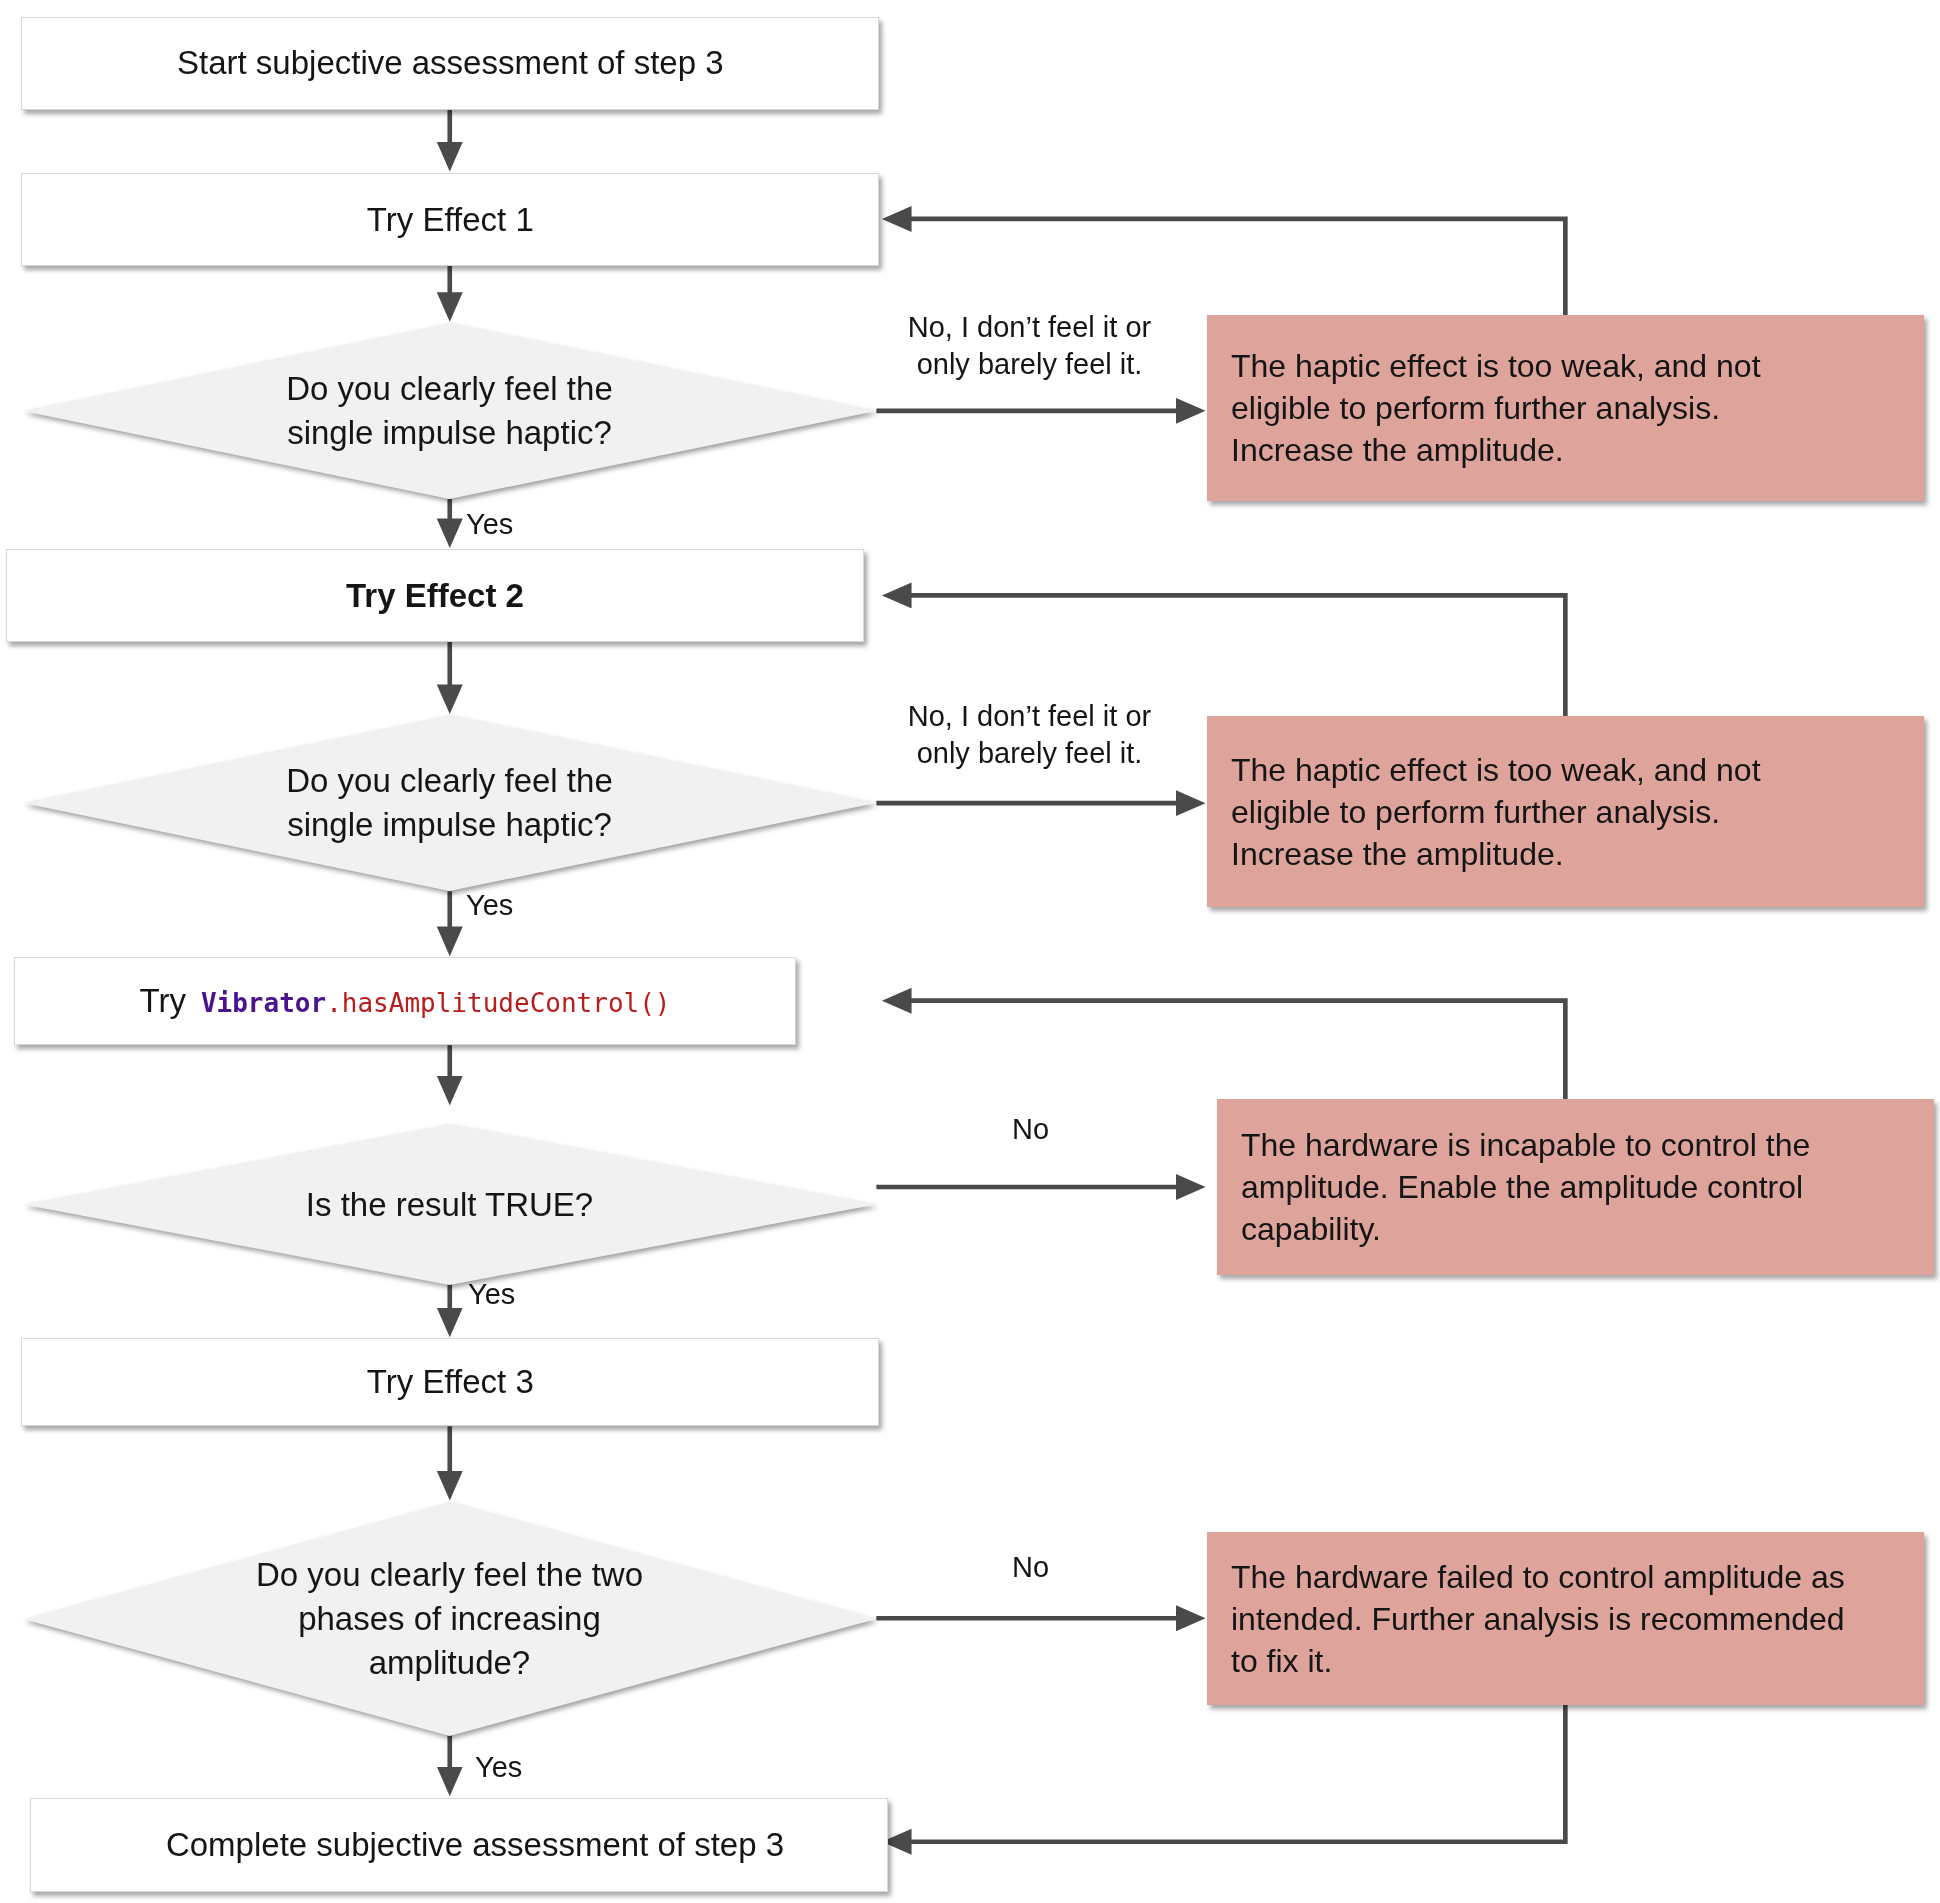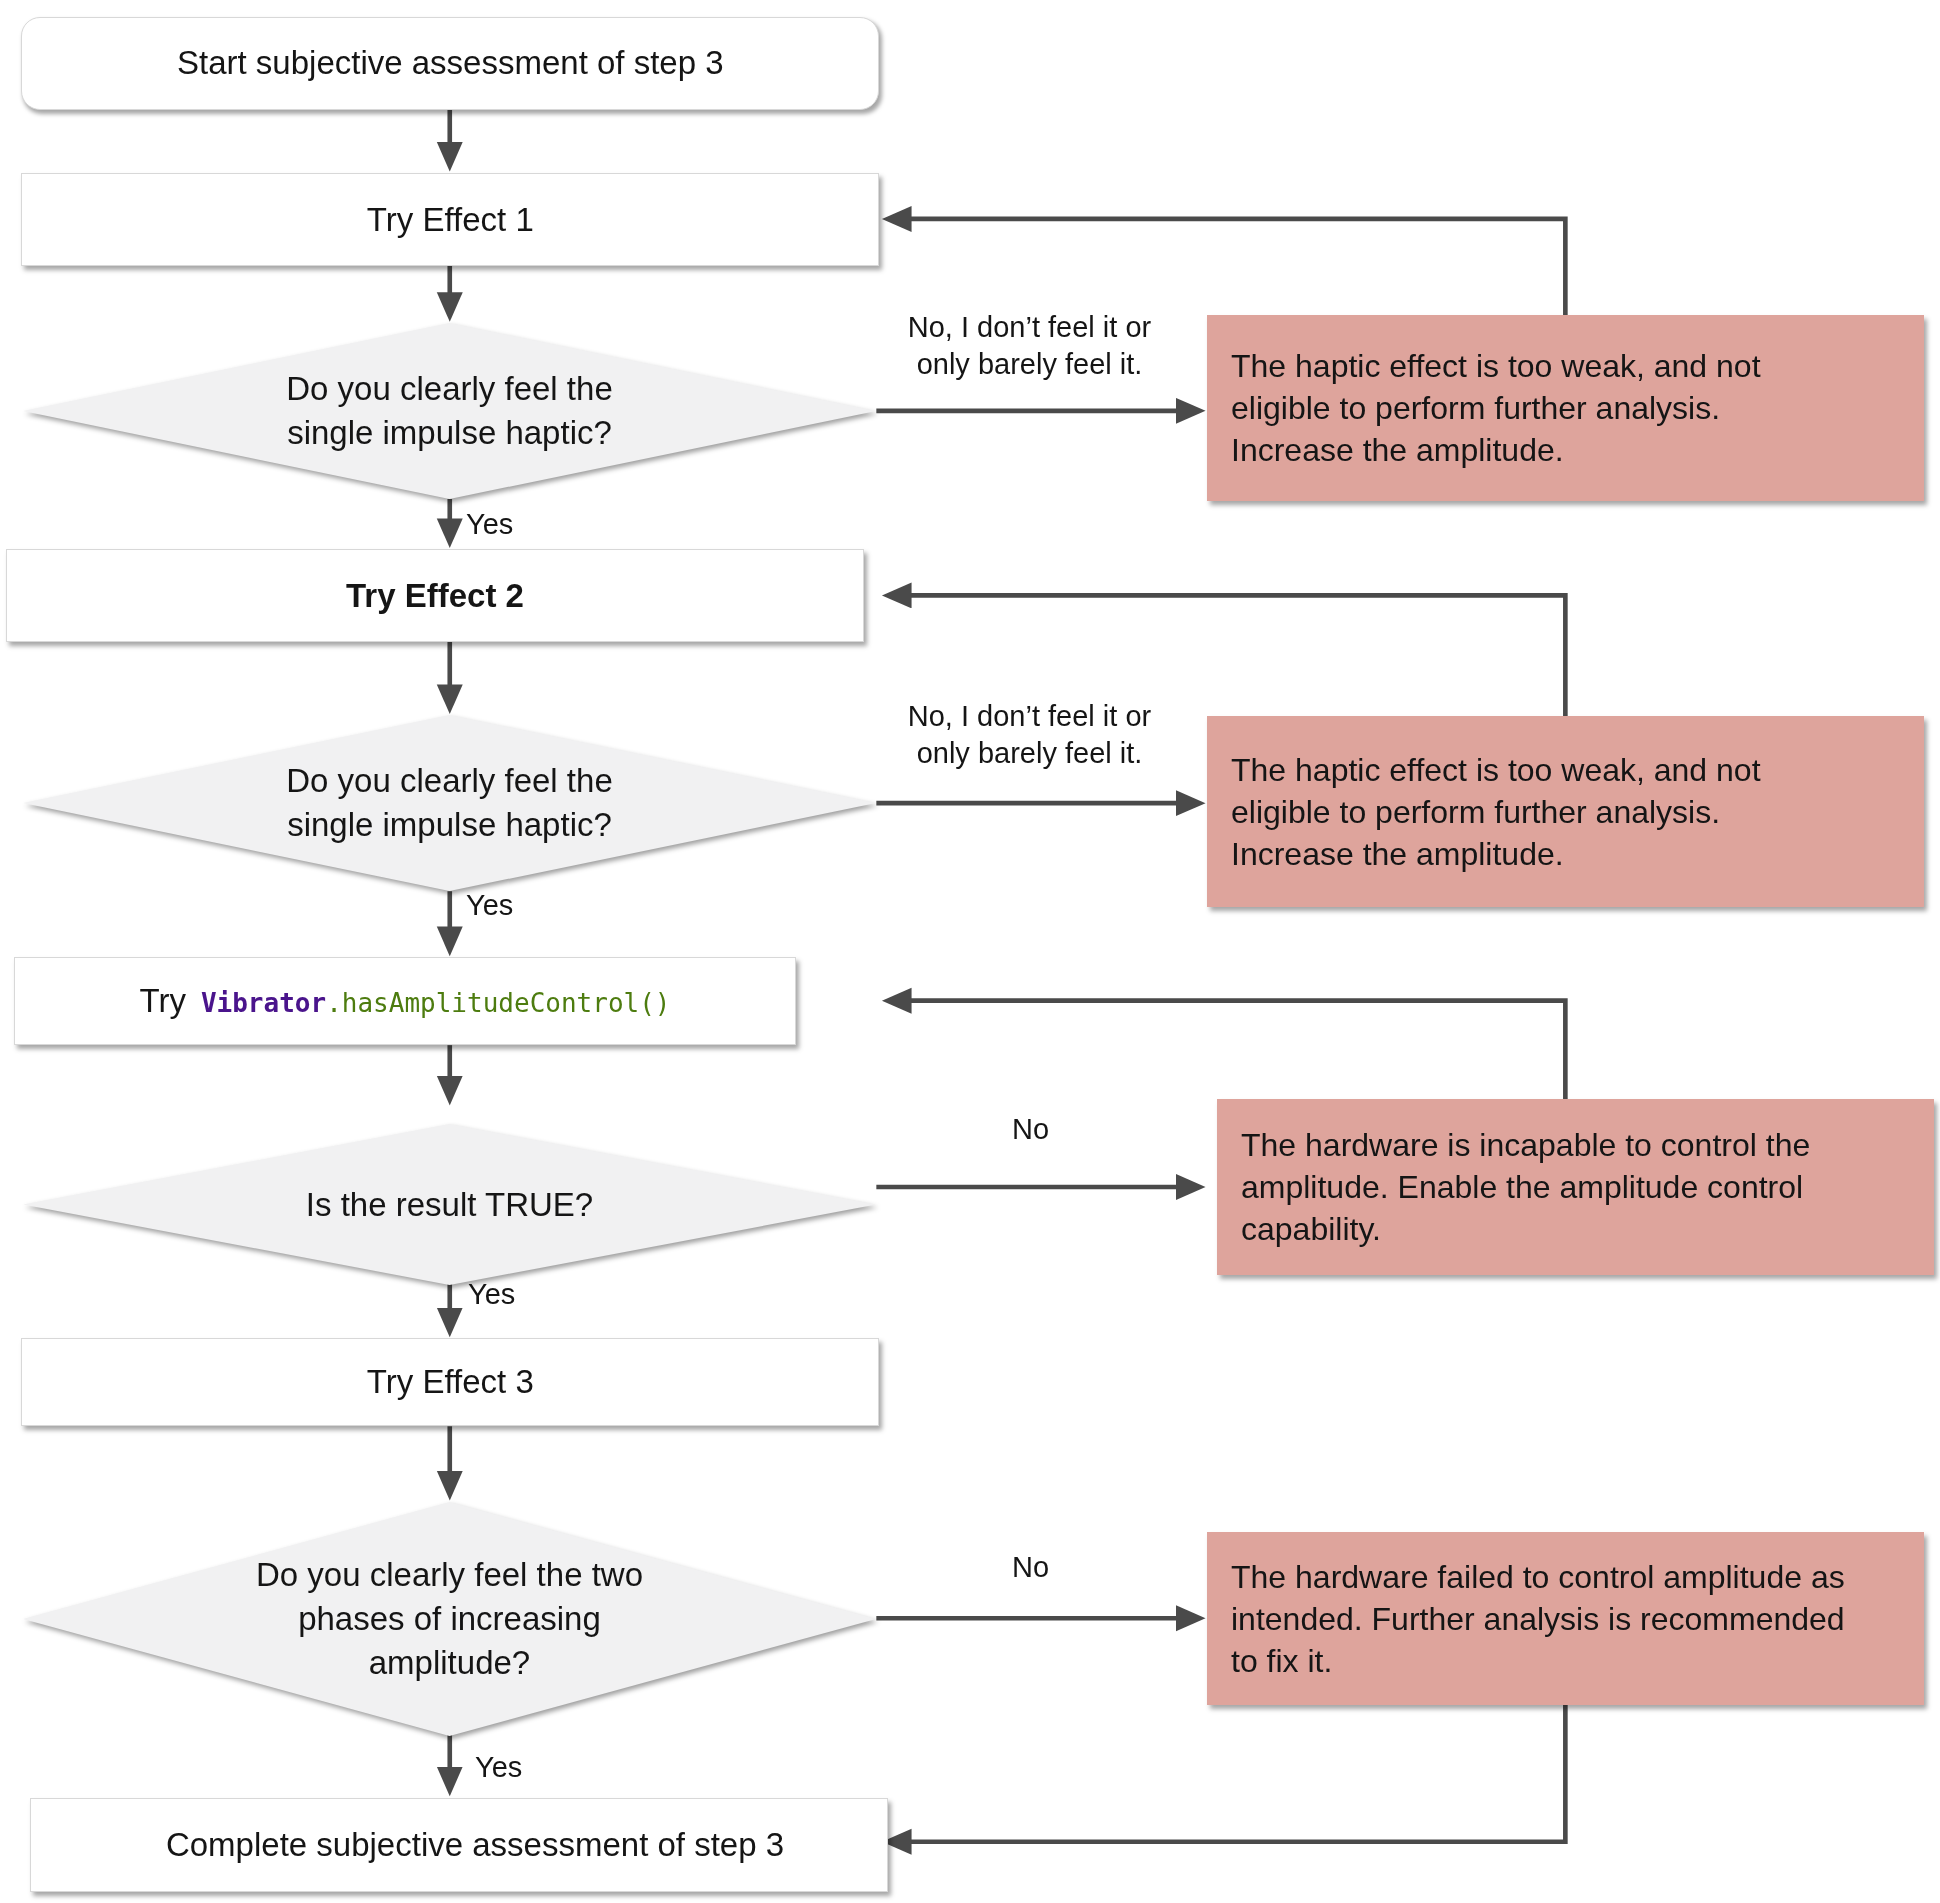--- a/index.html
+++ b/index.html
@@ -37,21 +37,21 @@
     text-align:center;font-size:33px;line-height:44px;white-space:pre-line;
   }
   .elabel{
     position:absolute;font-size:29px;line-height:37px;
     text-align:center;white-space:pre-line;color:#151515;
   }
   .code-line{display:flex;align-items:baseline;}
   .code-sans{font-size:33px;margin-right:15px;}
   .code-mono{font-family:"DejaVu Sans Mono","Liberation Mono",monospace;font-size:26px;}
   .code-class{font-weight:bold;color:#4A148C;}
-  .code-method{color:#4d7c0f;}
+  .code-method{color:#b91c1c;}
   svg.edges{position:absolute;left:0;top:0;}
 </style>
 </head>
 <body>
 
 <div class="canvas">
 
   <svg class="edges" width="1940" height="1903" viewBox="0 0 2092 2052">
     <defs>
       <marker id="ah" markerUnits="userSpaceOnUse" markerWidth="34" markerHeight="30" refX="1" refY="14" orient="auto">
@@ -74,21 +74,21 @@
       <path d="M945 1280 H1269" marker-end="url(#ah)"></path>
       <path d="M945 1745 H1269" marker-end="url(#ah)"></path>
 
       <path d="M1688 340 V236 H982" marker-end="url(#ah)"></path>
       <path d="M1688 772 V642 H982" marker-end="url(#ah)"></path>
       <path d="M1688 1185 V1079 H982" marker-end="url(#ah)"></path>
       <path d="M1688 1838 V1986 H982" marker-end="url(#ah)"></path>
     </g>
   </svg>
 
-  <div class="node process" style="left:21.3px;top:16.7px;width:858px;height:93px;border-radius:19px;">Start subjective assessment of step 3</div>
+  <div class="node process" style="left:21.3px;top:16.7px;width:858px;height:93px;">Start subjective assessment of step 3</div>
 
   <div class="node process" style="left:21.3px;top:173px;width:858px;height:93px;">Try Effect 1</div>
 
   <div class="diamond-wrap" style="left:23px;top:323px;width:853px;height:176px;">
     <div class="diamond">Do you clearly feel the
 single impulse haptic?</div>
   </div>
 
   <div class="node process" style="left:6px;top:549px;width:858px;height:93px;font-weight:bold;">Try Effect 2</div>
 

